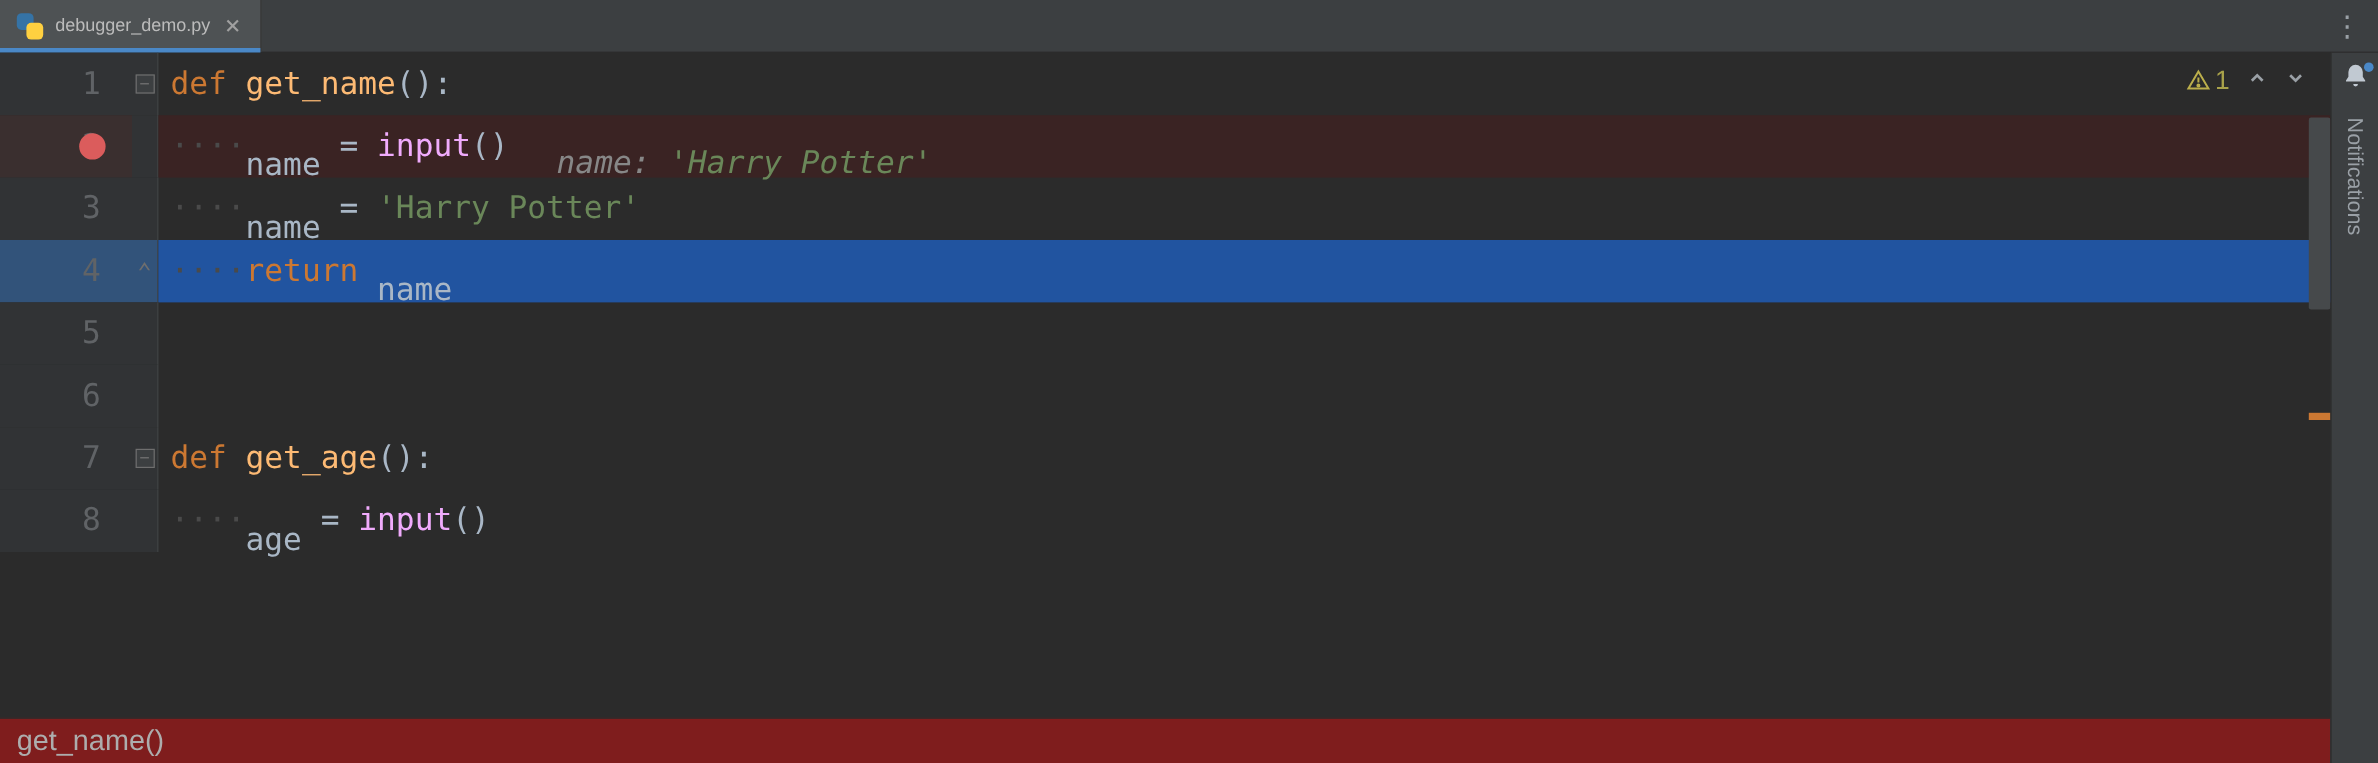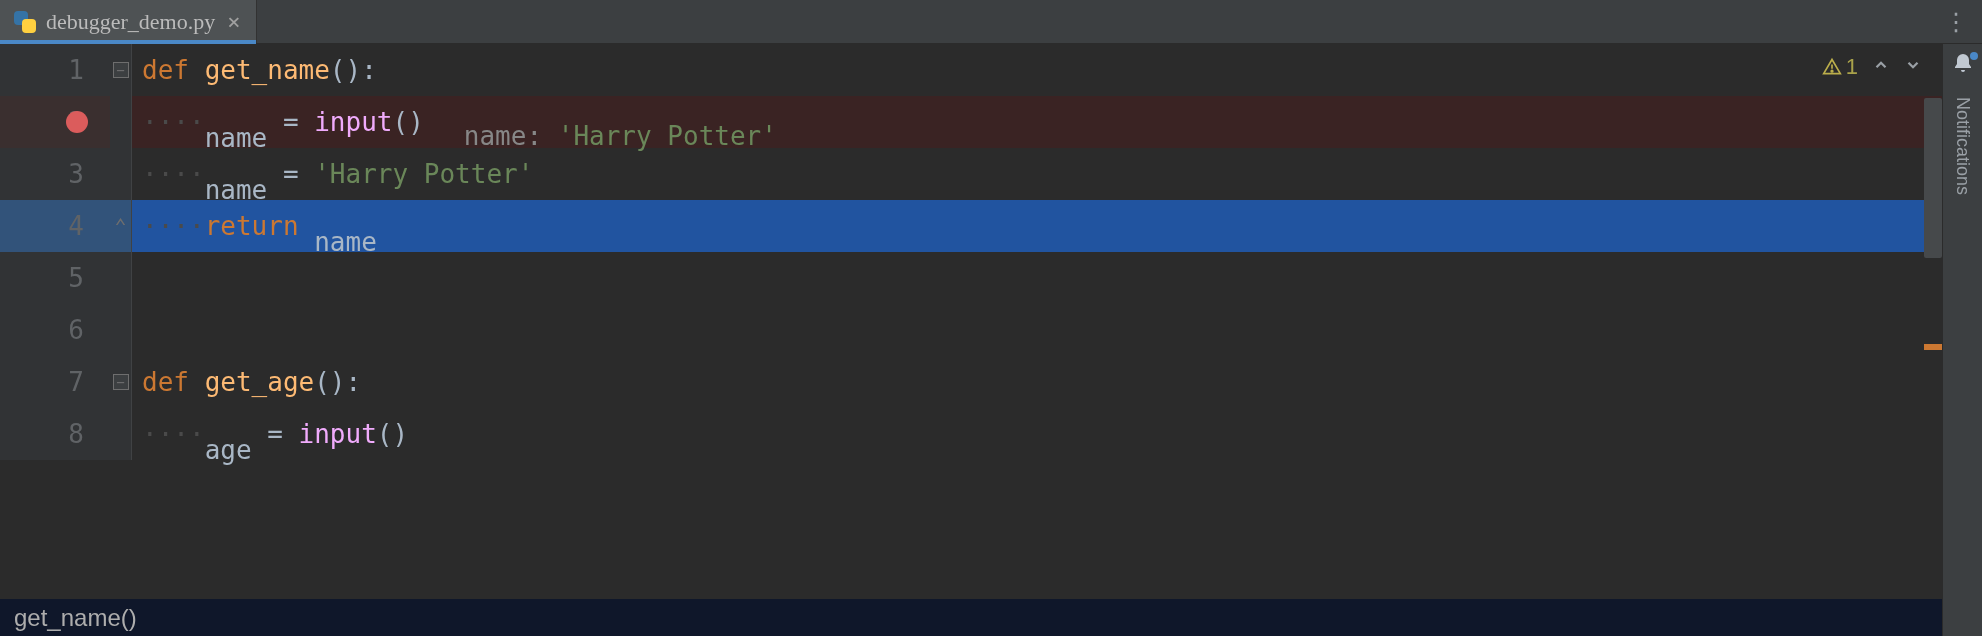--- a/index.html
+++ b/index.html
@@ -33,22 +33,22 @@
   }
   .tab.active::after {
     content: "";
     position: absolute;
     left: 0; right: 0; bottom: -1px;
     height: 4px;
     background: #4a88c7;
   }
   .tab-label {
     color: #bbbbbb;
-    font-family: Liberation Serif, serif;
-    font-size: 22px;
+    font-family: Liberation Sans, sans-serif;
+    font-size: 15px;
   }
   .tab-close {
     color: #a0a0a0;
     font-weight: 300;
     font-size: 22px;
     padding: 0 2px;
   }
   .tab-spacer { flex: 1; }
   .tab-actions {
     display: flex;
@@ -193,20 +193,21 @@
   .kw { color: #cc7832; }
   .fn { color: #fdba74; }
   .pa { color: #a9b7c6; }
   .str { color: #6a8759; }
   .idn { color: #a9b7c6; margin-top: 32px; }
   .op  { color: #a9b7c6; }
   .builtin { color: #f0abfc; }
 
   .inline-hint {
     color: #878787;
+    font-style: italic;
     margin-left: 40px;
     margin-top: 28px;
   }
   .inline-hint .hint-val { color: #6a8759; }
 
   
   .editor-overlay-top {
     position: absolute;
     top: 10px;
     right: 20px;
@@ -239,21 +240,21 @@
     position: absolute;
     right: 0;
     width: 18px;
     height: 6px;
     background: #cc7832;
   }
 
   
   .breadcrumb {
     height: 38px;
-    background: #0f172a;
+    background: #7f1d1d;
     border-top: 1px solid #2b2b2b;
     display: flex;
     align-items: center;
     padding: 0 14px;
     color: #adadad;
     font-family: -apple-system, "Segoe UI", Arial, sans-serif;
     font-size: 24px;
   }
 </style>
 </head>

